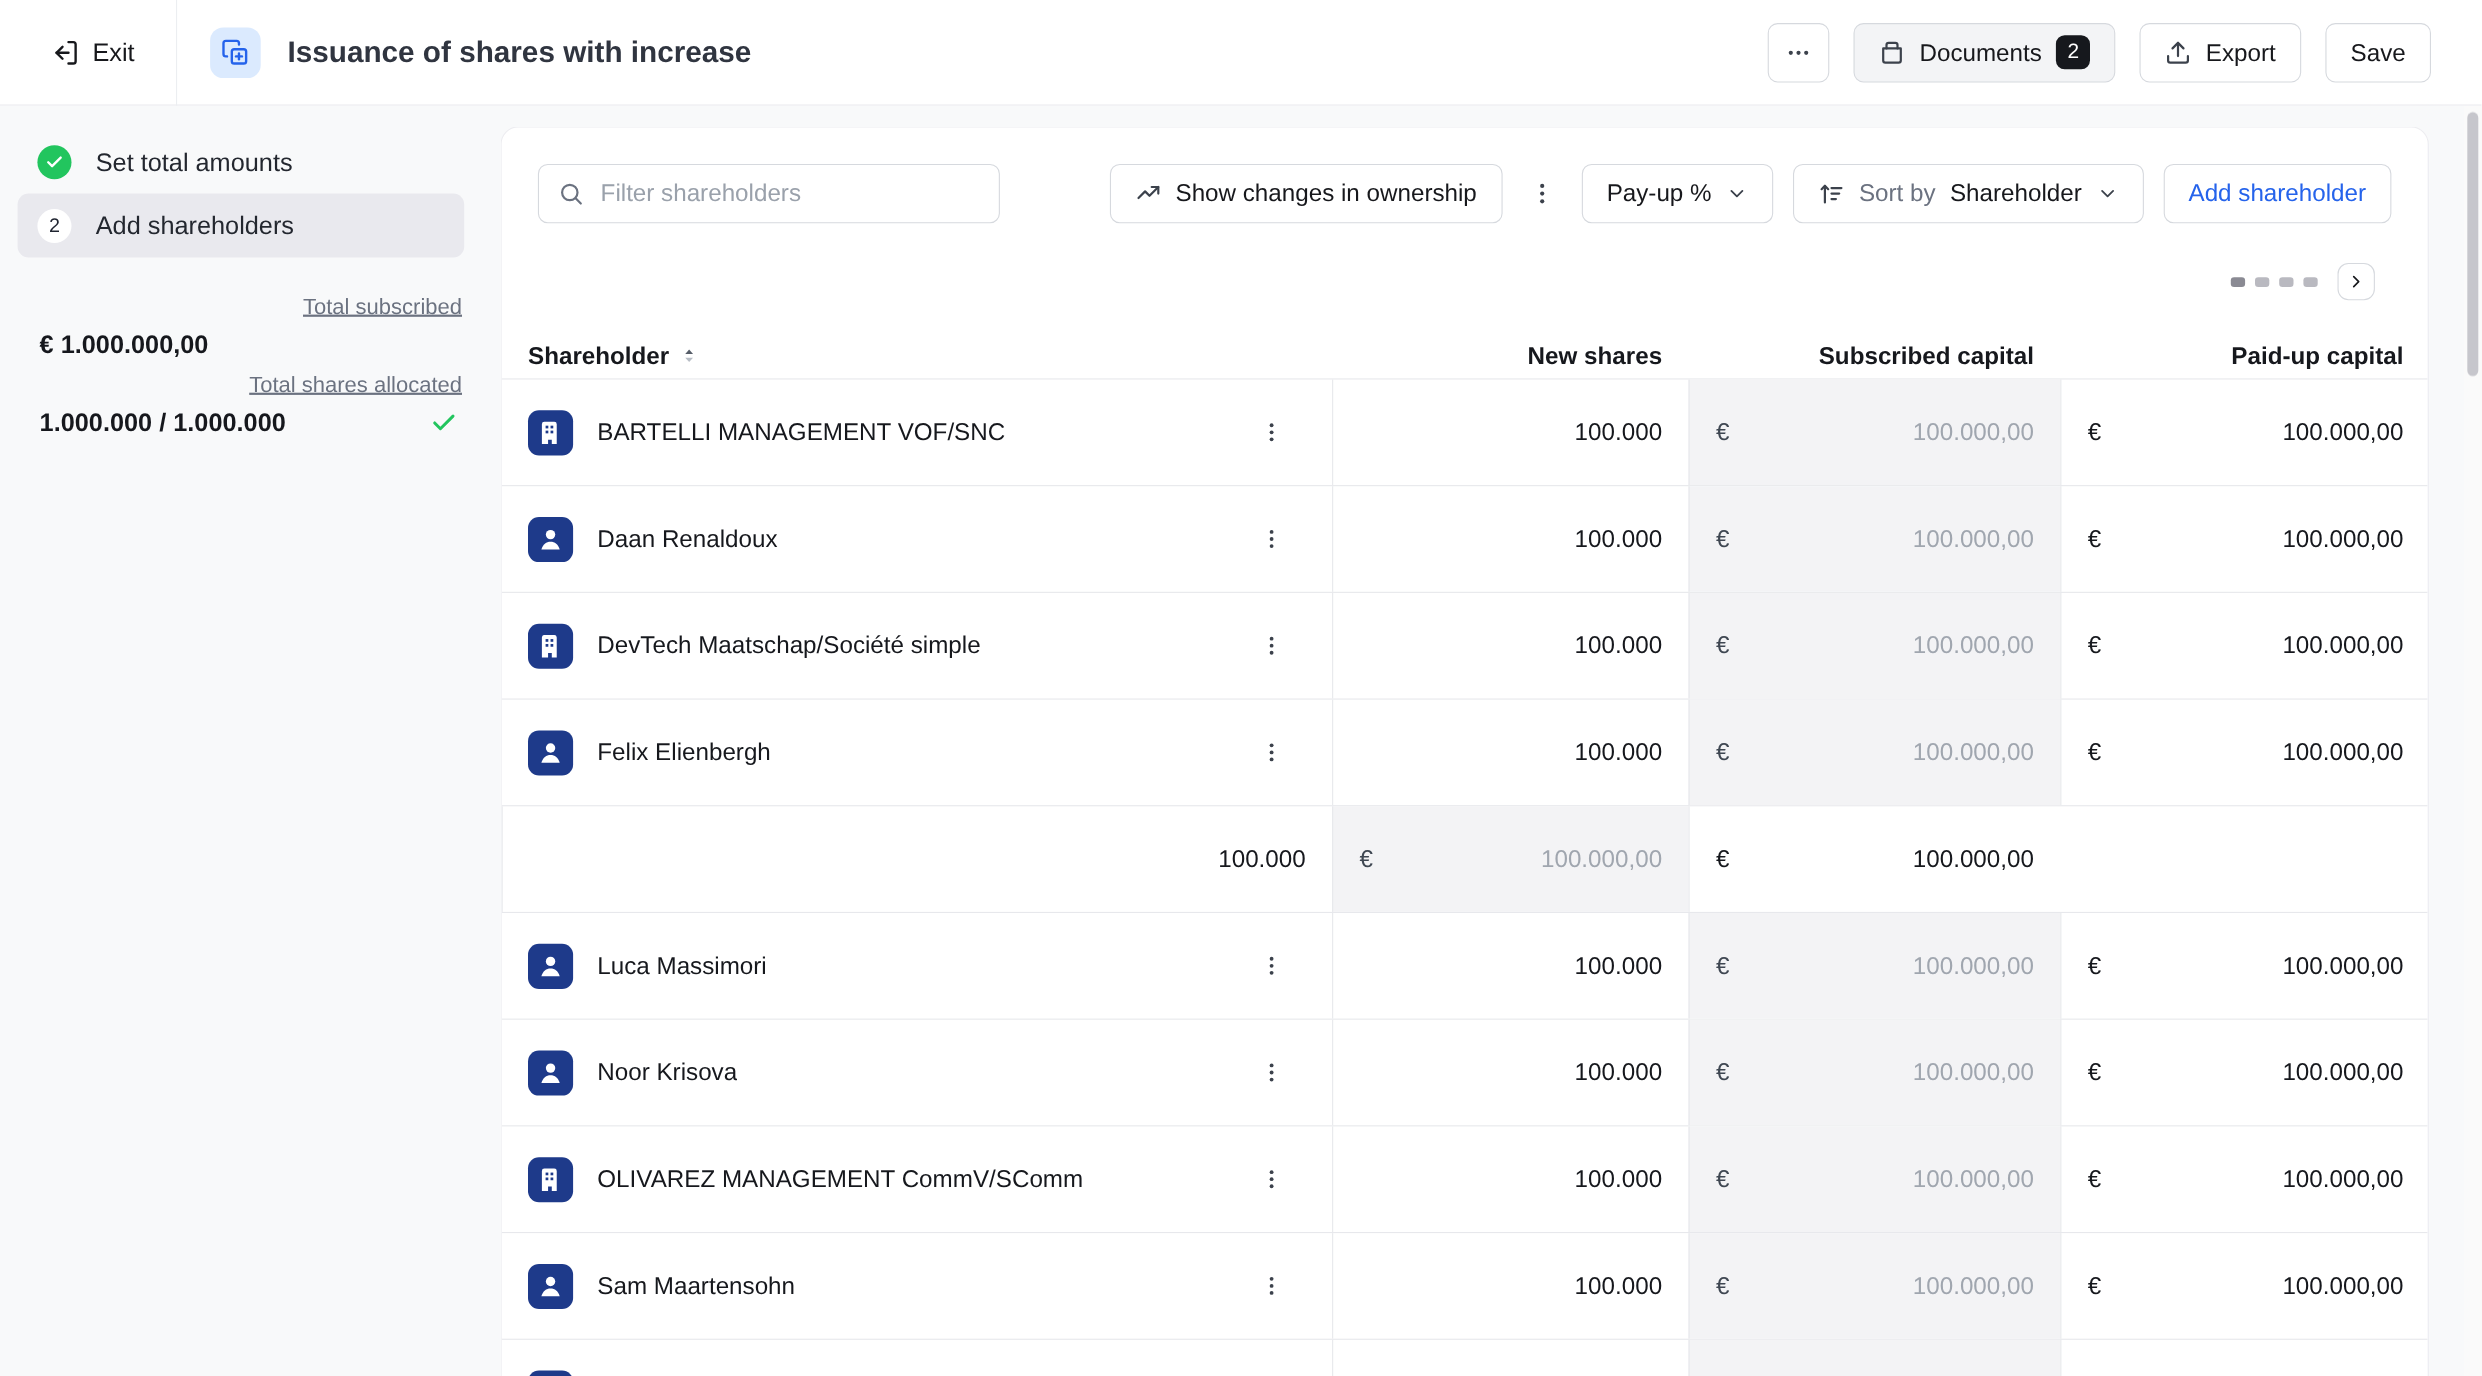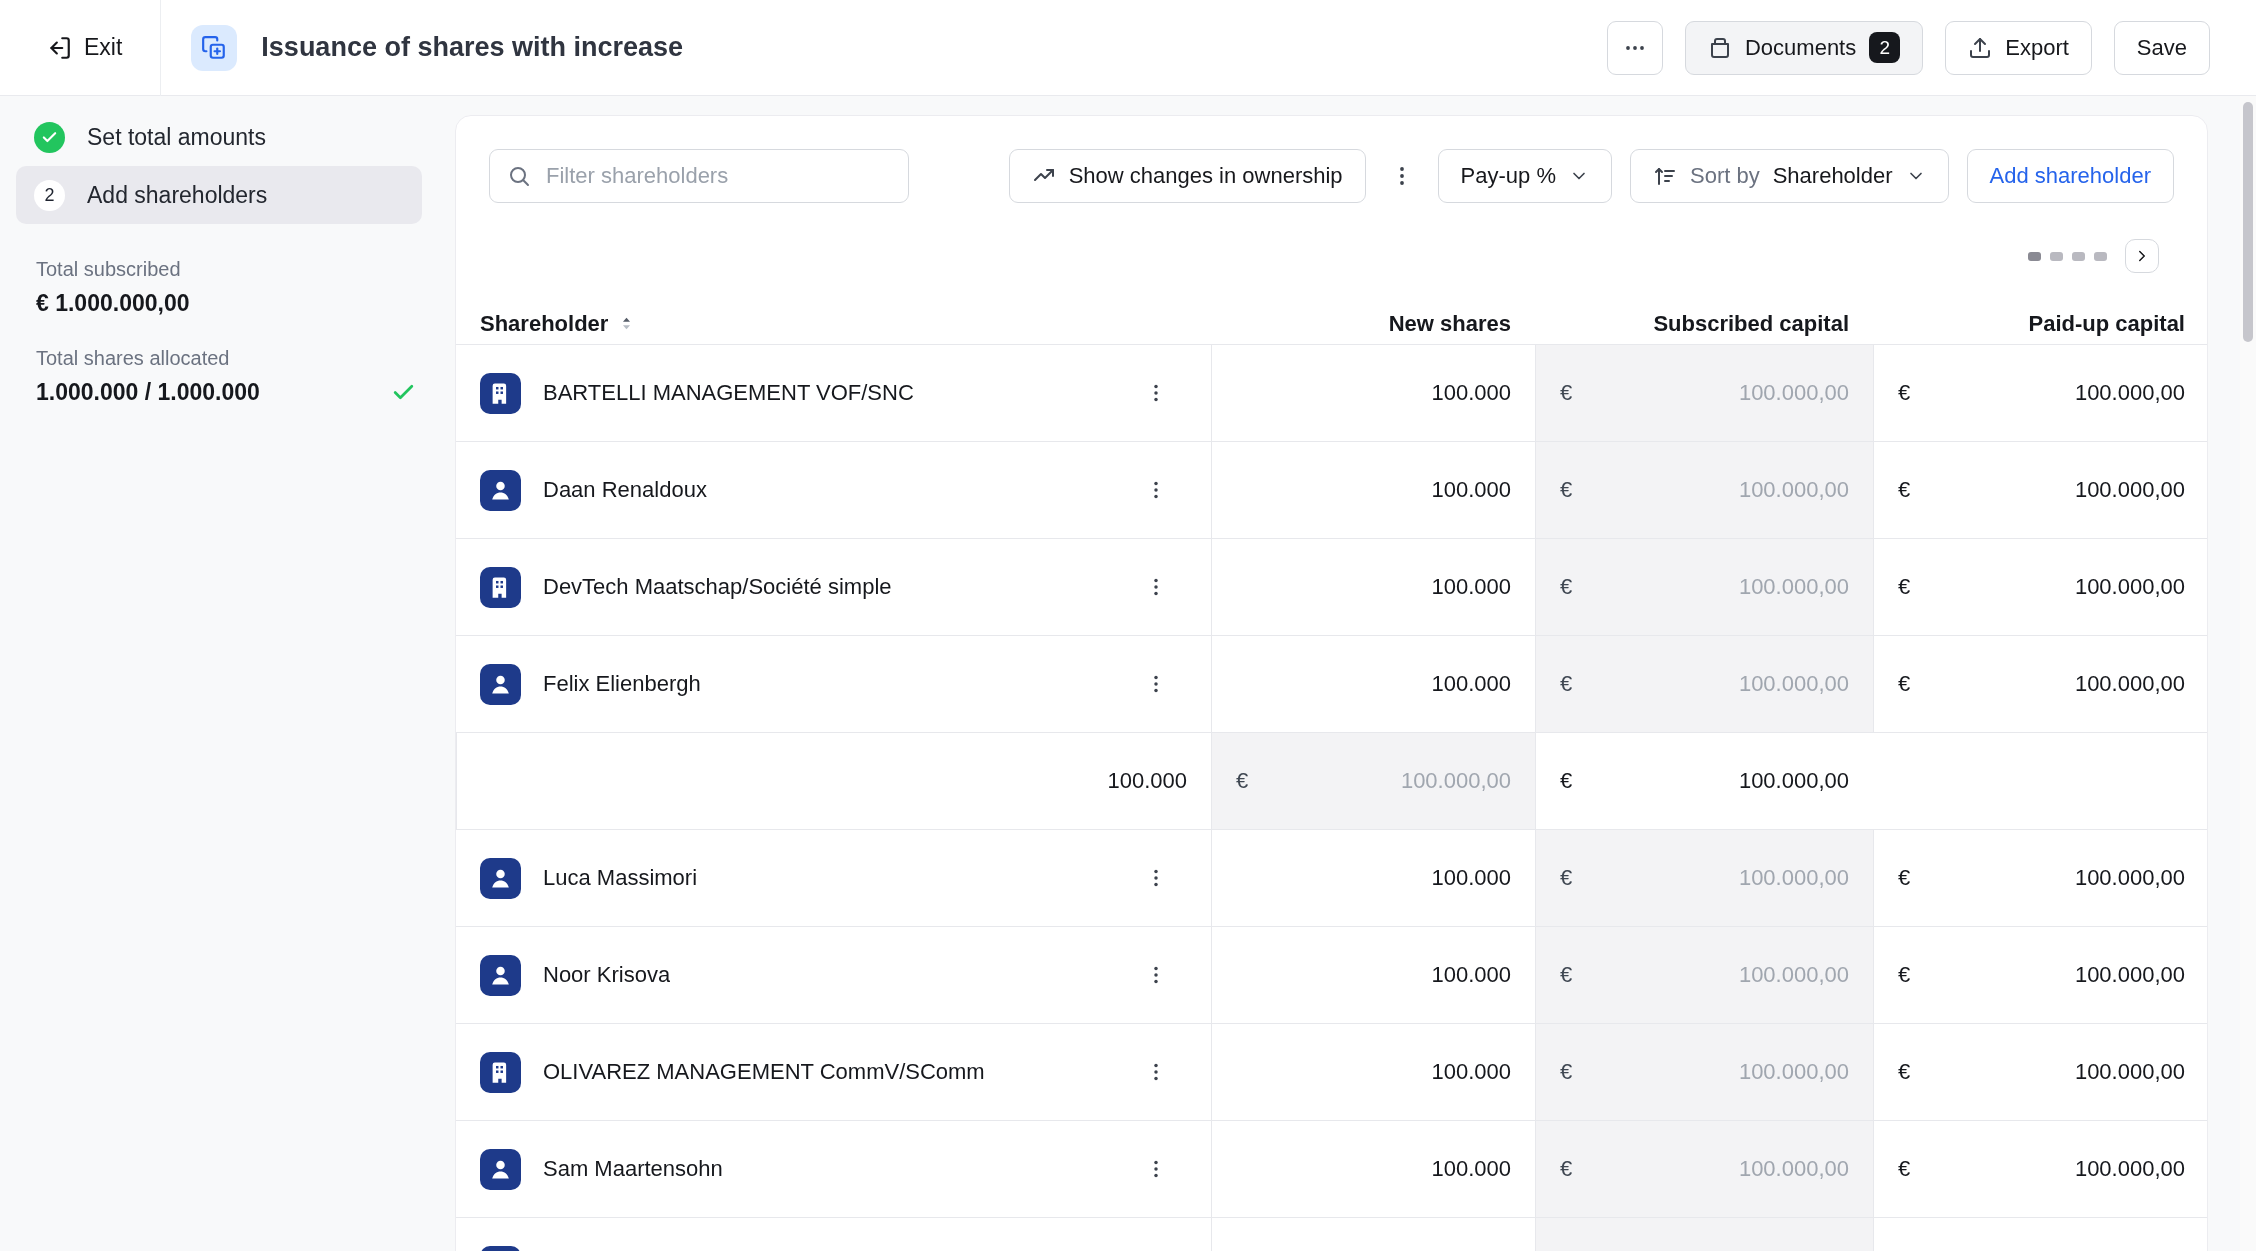--- a/index.html
+++ b/index.html
@@ -46,40 +46,40 @@
   .badge {
     min-width:31px; height:31px; border-radius:8px; background:#16181d; color:#fff;
     font-size:19px; display:inline-flex; align-items:center; justify-content:center; padding:0 8px;
   }
   .btn-primary {
     background:var(--accent); border-color:var(--accent); color:#fff;
     font-weight:500; padding:0 27px; margin-left:26px;
   }
 
   
-  .sidebar { position:fixed; top:86px; left:0; width:440px; padding:22px 18px 0 16px; }
+  .sidebar { position:fixed; top:96px; left:0; width:440px; padding:22px 18px 0 16px;text-align:right; }
   .step {
     display:flex; align-items:center; gap:22px; height:58px; padding:0 18px;
     border-radius:10px; cursor:pointer;
   }
   .step.active { background:#e9e9ee; }
   .step-label { font-size:23px; color:#23272f; }
   .step.active .step-label { font-weight:500; }
   .check-circle {
     width:31px; height:31px; border-radius:50%; background:var(--success);
     display:flex; align-items:center; justify-content:center; flex:0 0 auto;
   }
   .check-circle svg { width:17px; height:17px; color:#fff; stroke-width:3; }
   .step-num {
     width:31px; height:31px; border-radius:50%; background:#fff;
     display:flex; align-items:center; justify-content:center;
     font-size:18px; font-weight:500; color:#1f2430; flex:0 0 auto;
   }
   .summary { margin:34px 0 0 20px; width:384px; }
-  .sum-label { font-size:20px; color:#6b7280; margin-top:30px; }
+  .sum-label { font-size:20px; color:#6b7280; margin-top:12px;text-decoration:underline; }
   .sum-value { font-size:23px; font-weight:700; color:#16181d; margin-top:9px; display:flex; align-items:center; }
   .sum-check { margin-left:auto; margin-right:4px; display:flex; }
   .sum-check svg { width:25px; height:25px; color:var(--success); stroke-width:2.6; }
 
   
   .card {
     position:fixed; top:115px; left:455px; width:1753px; height:1200px;
     background:#fff; border:1px solid #ececf0; border-radius:16px; overflow:hidden;
   }
   .toolbar { display:flex; align-items:center; gap:18px; padding:33px 33px 0 33px; }

